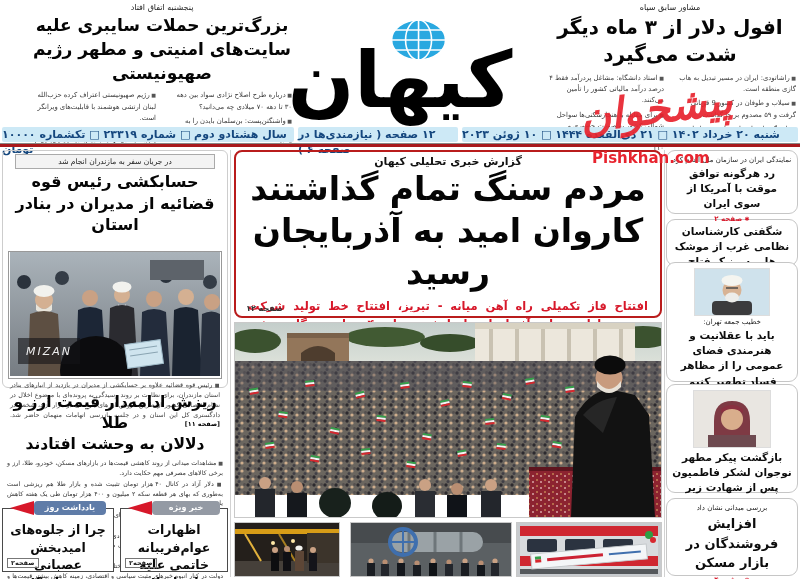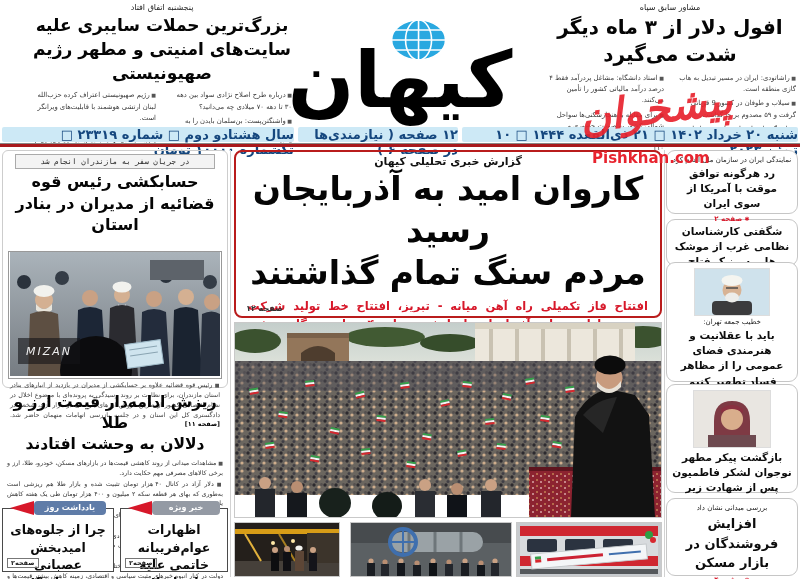--- a/index.html
+++ b/index.html
@@ -14,21 +14,21 @@
   .mh-bullets{margin-top:5px;column-count:2;column-gap:12px;text-align:right;
               font-size:6.8px;line-height:1.65;color:#3a3a3a;}
   .mh-bullets p{margin:0 0 3px;}
   .mh-bullets p::before{content:"■ ";font-size:5px;color:#555;}
   .mh-logo{position:absolute;left:268px;top:6px;width:264px;height:116px;text-align:center;}
   .mh-logo .globe{position:absolute;top:12px;left:50%;transform:translateX(-18%);}
   .mh-logo .logotype{position:absolute;bottom:0;width:100%;font-size:78px;font-weight:bold;
                      color:#000;line-height:1.05;letter-spacing:-2px;}
   
   .band{position:absolute;top:127px;height:15px;background:#cde9f6;color:#15477e;
-        font-size:13px;font-weight:bold;line-height:15px;text-align:right;border-radius:2px;}
+        font-size:11px;font-weight:bold;line-height:15px;text-align:left;border-radius:2px;}
   .band.issue{left:2px;width:292px;}
   .band.pages{left:298px;width:160px;}
   .band.date{left:462px;width:336px;}
   .redrule{position:absolute;top:143px;left:0;width:800px;height:3px;background:#a8191d;border-top:1px solid #888;}
   
   .vdiv{position:absolute;top:150px;bottom:2px;width:1px;background:#d2d2d2;}
   
   .wm-logo{position:absolute;left:576px;top:84px;width:160px;text-align:center;color:#e8232e;
            font-size:42px;font-weight:bold;font-style:italic;transform:rotate(-7deg);
            opacity:.92;z-index:40;pointer-events:none;}
@@ -52,21 +52,21 @@
   .lead-pref{position:absolute;left:10px;bottom:3px;font-size:8px;color:#333;font-weight:bold;}
   .mainphoto{position:absolute;left:234px;top:322px;width:428px;height:196px;border:1px solid #c9c9c9;box-sizing:border-box;}
   .strip{position:absolute;top:522px;height:55px;border:1px solid #c9c9c9;box-sizing:border-box;}
   .strip.factory{left:234px;width:106px;}
   .strip.machinery{left:350px;width:162px;}
   .strip.train{left:516px;width:146px;}
   
   .lc1{position:absolute;left:2px;top:150px;width:226px;height:238px;border:1px solid #cdcdcd;
        border-radius:6px;box-sizing:border-box;text-align:center;}
   .lc-kickerbox{margin:3px auto 2px;width:198px;border:1px solid #aaa;background:#f3f3f3;
-                font-size:7.5px;color:#222;padding:2px 0;font-family:Liberation Mono, monospace;}
+                font-size:7.5px;color:#222;padding:2px 0;}
   .lc-head{font-size:16px;font-weight:bold;line-height:1.35;color:#050505;}
   .lc-photo{position:relative;width:212px;height:126px;margin:15px auto 2px;border:1px solid #999;font-style:italic;}
   .lc-caption{font-size:6.4px;color:#3d3d3d;text-align:justify;padding:0 7px;line-height:1.55;}
   .lc-caption::before{content:"■ ";font-size:5px;color:#555;}
   .lc-caption b{color:#000;}
   .lc2{position:absolute;left:2px;top:392px;width:226px;text-align:center;}
   .lc2 .lc-head{font-size:15.5px;}
   .lc-bullets{margin-top:3px;font-size:6.3px;color:#333;text-align:justify;padding:0 5px;line-height:1.55;}
   .lc-bullets p{margin:0 0 1.5px;}
   .lc-bullets p::before{content:"■ ";font-size:5px;color:#555;}
@@ -176,22 +176,22 @@
   </div>
 
   <div class="rcbox" style="top:498px;height:78px">
     <div class="rc-kicker">بررسی میدانی نشان داد</div>
     <div class="rc-title big">افزایش فروشندگان در بازار مسکن</div>
     <div class="pageref"><span class="fl-ic">✱</span> <span>صفحه ۴</span></div>
   </div>
 
   <div class="leadbox">
     <div class="lead-kicker">گزارش خبری تحلیلی کیهان</div>
+    <div class="lead-h">مردم سنگ تمام گذاشتند</div>
     <div class="lead-h">کاروان امید به آذربایجان رسید</div>
-    <div class="lead-h">مردم سنگ تمام گذاشتند</div>
     <div class="lead-sum">افتتاح فاز تکمیلی راه آهن میانه - تبریز، افتتاح خط تولید شرکت خودروسازان دیزلی آذربایجان با ظرفیت تولید ۴ هزار دستگاه، جشن احیاء ۲۲۰ واحد راکد استان و افتتاح ده‌ها پروژه آب و برق و سلامت، بخشی از رویدادهای مهم در سفر رئیس جمهور به آذربایجان شرقی بوده است.</div>
     <div class="lead-pref">صفحه ۱۲</div>
   </div>
 
   <div class="mainphoto">
     <svg width="426" height="194" viewBox="0 0 426 194">
       <defs>
         <linearGradient id="sky" x1="0" y1="0" x2="0" y2="1">
           <stop offset="0" stop-color="#c4cecb"></stop>
             <stop offset="1" stop-color="#dde2da"></stop>

